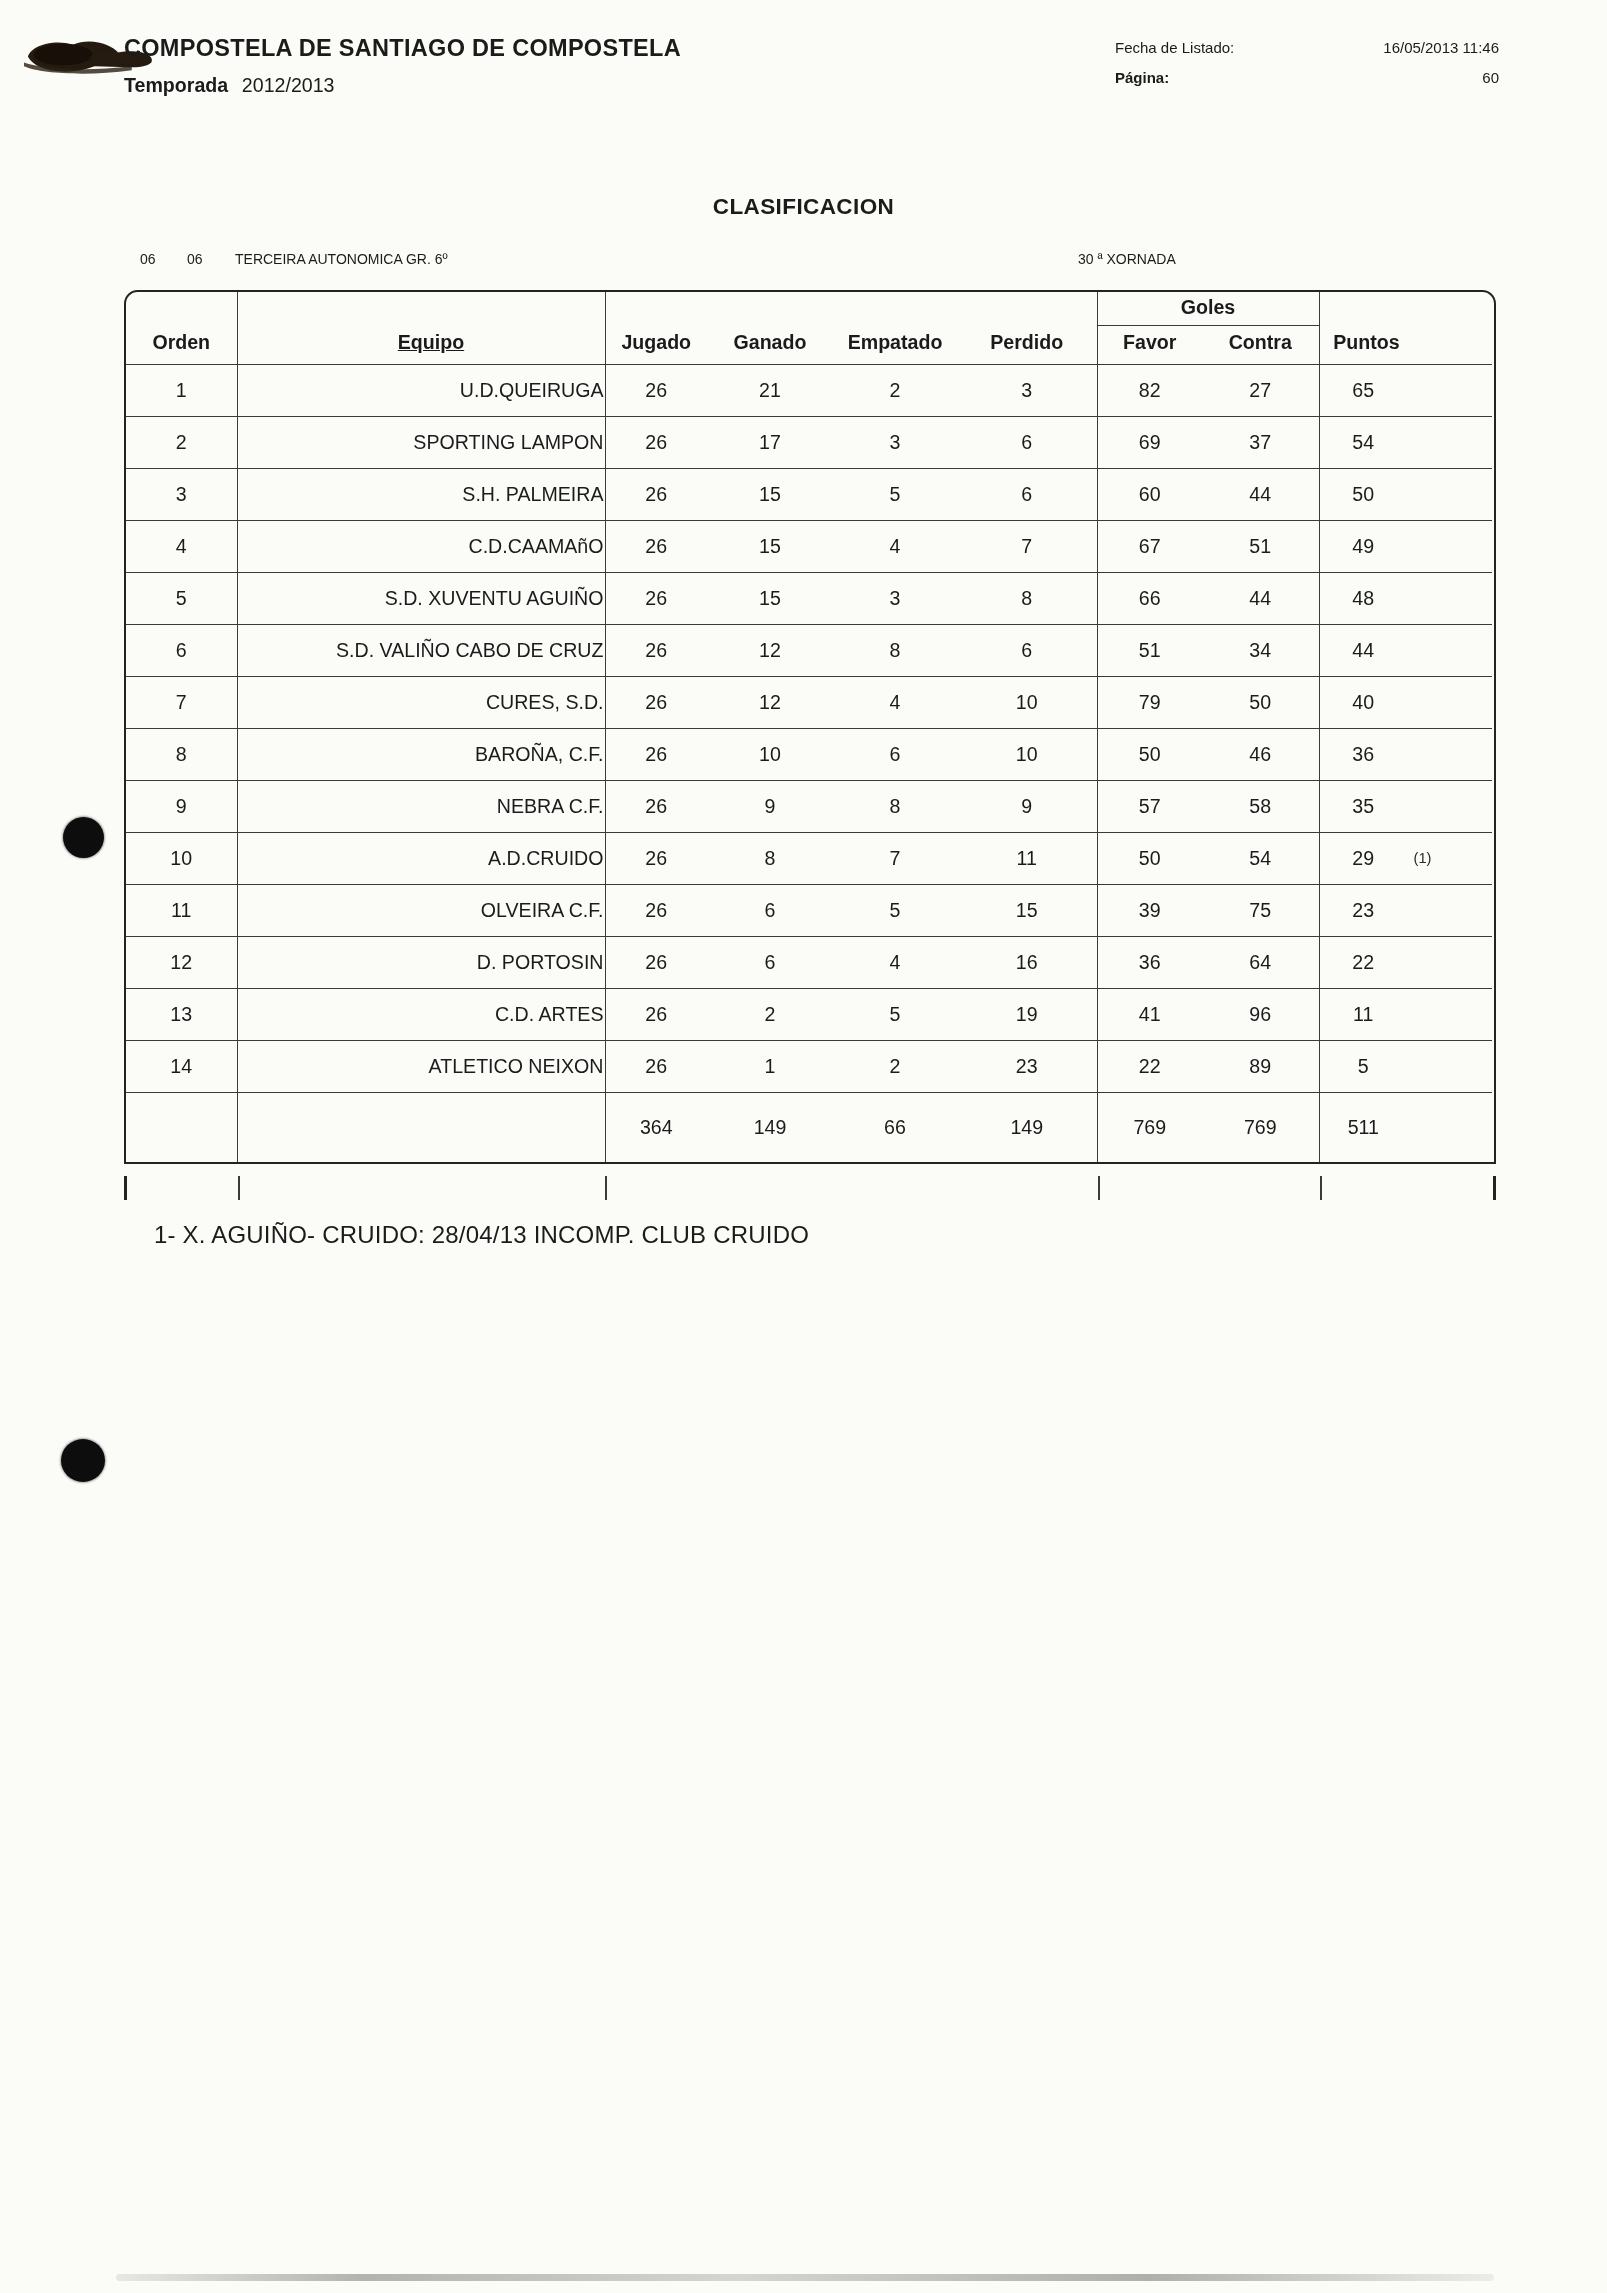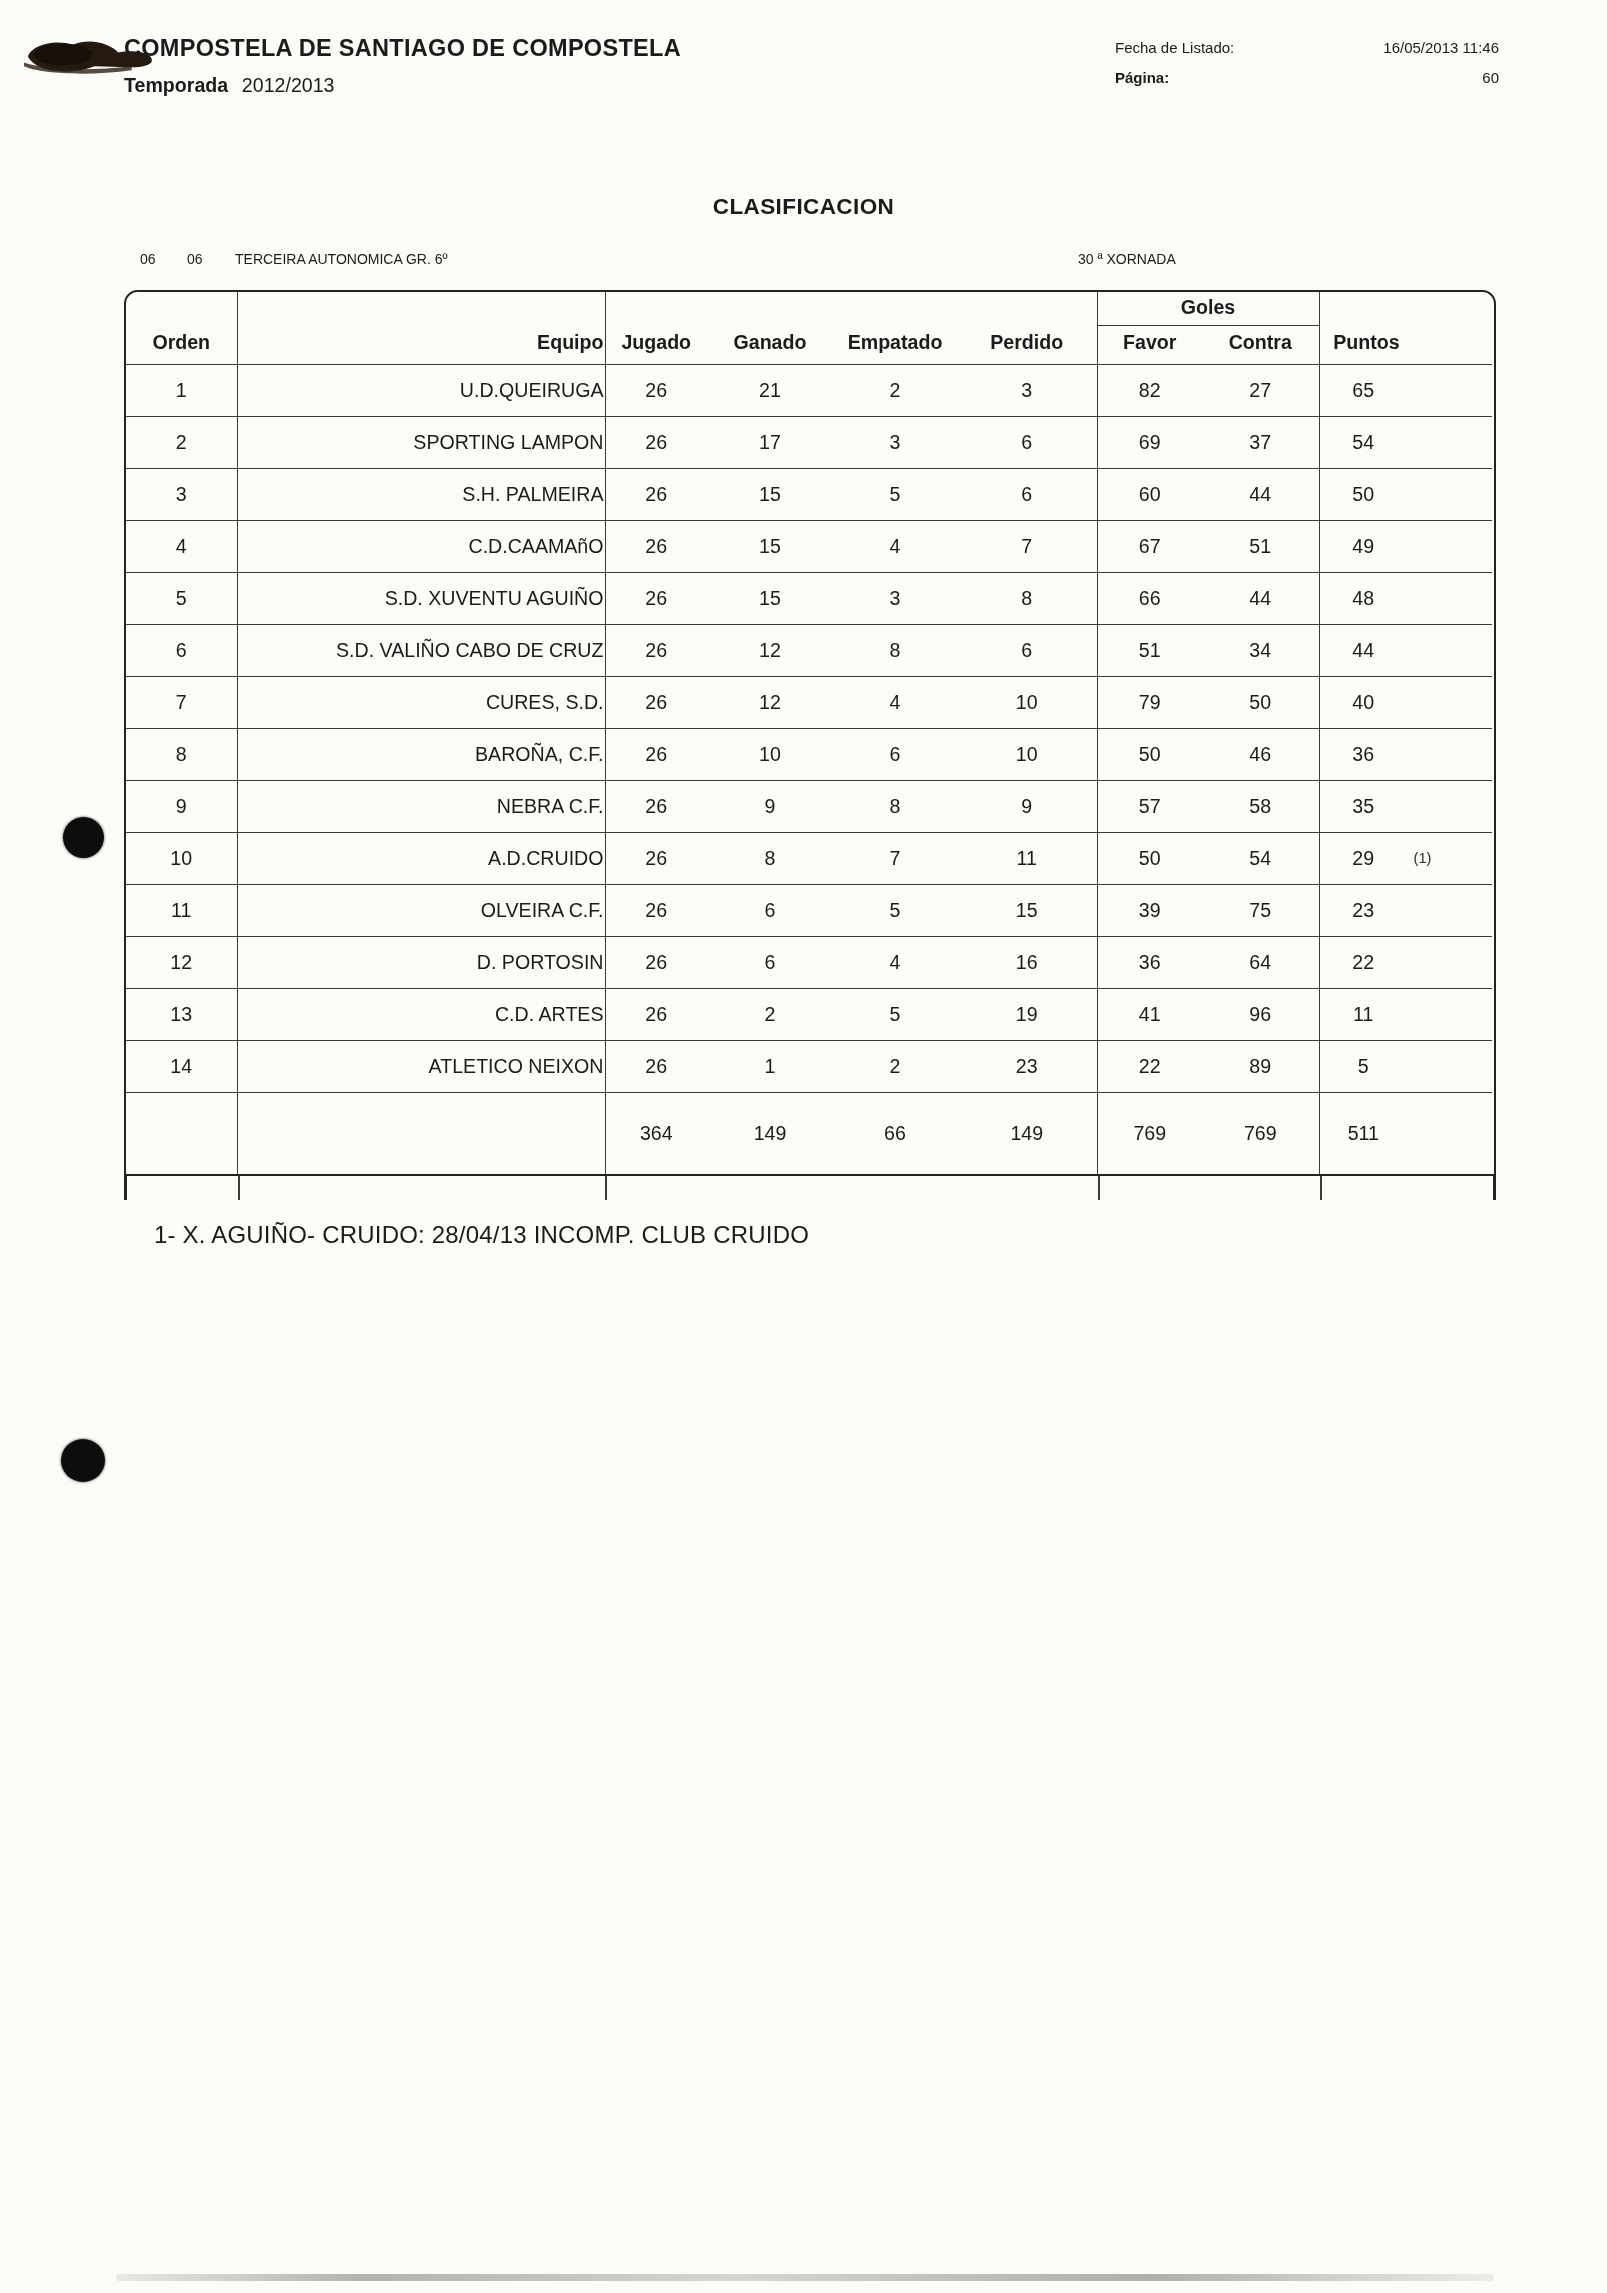--- a/index.html
+++ b/index.html
@@ -71,25 +71,25 @@
     table-layout:fixed;
     font-size:19.6px;
   }
   .standings th{font-weight:700;text-align:center;}
   .standings td{text-align:center;}
 
   .hrow1 th{height:33px;}
   .hrow2 th{height:39px;}
   thead th{vertical-align:bottom;padding-bottom:9.8px;border-bottom:1.5px solid var(--line);}
   thead th.th-goles{vertical-align:middle;padding-bottom:2px;border-bottom:1.5px solid var(--line);}
-  thead th.th-equipo{text-align:right;padding-left:21px;}
+  thead th.th-equipo{text-align:center;padding-left:21px;text-decoration:underline;}
   thead th.th-puntos{text-align:left;padding-left:13.7px;}
 
   tbody td{height:52px;border-bottom:1.5px solid var(--line);vertical-align:middle;}
-  tr.totals td{height:82px;border-bottom:none;}
+  tr.totals td{height:70px;border-bottom:none;}
 
   
   .v-r{border-right:1.5px solid var(--line);}
   .v-l{border-left:1.5px solid var(--line);}
 
   td.col-equipo{text-align:right;padding-left:10px;}
   td.col-puntos,th.col-puntos{position:relative;}
   td.col-puntos{padding-right:86px;}
   td.col-puntos .note{
     position:absolute;left:94px;top:50%;transform:translateY(-50%);

